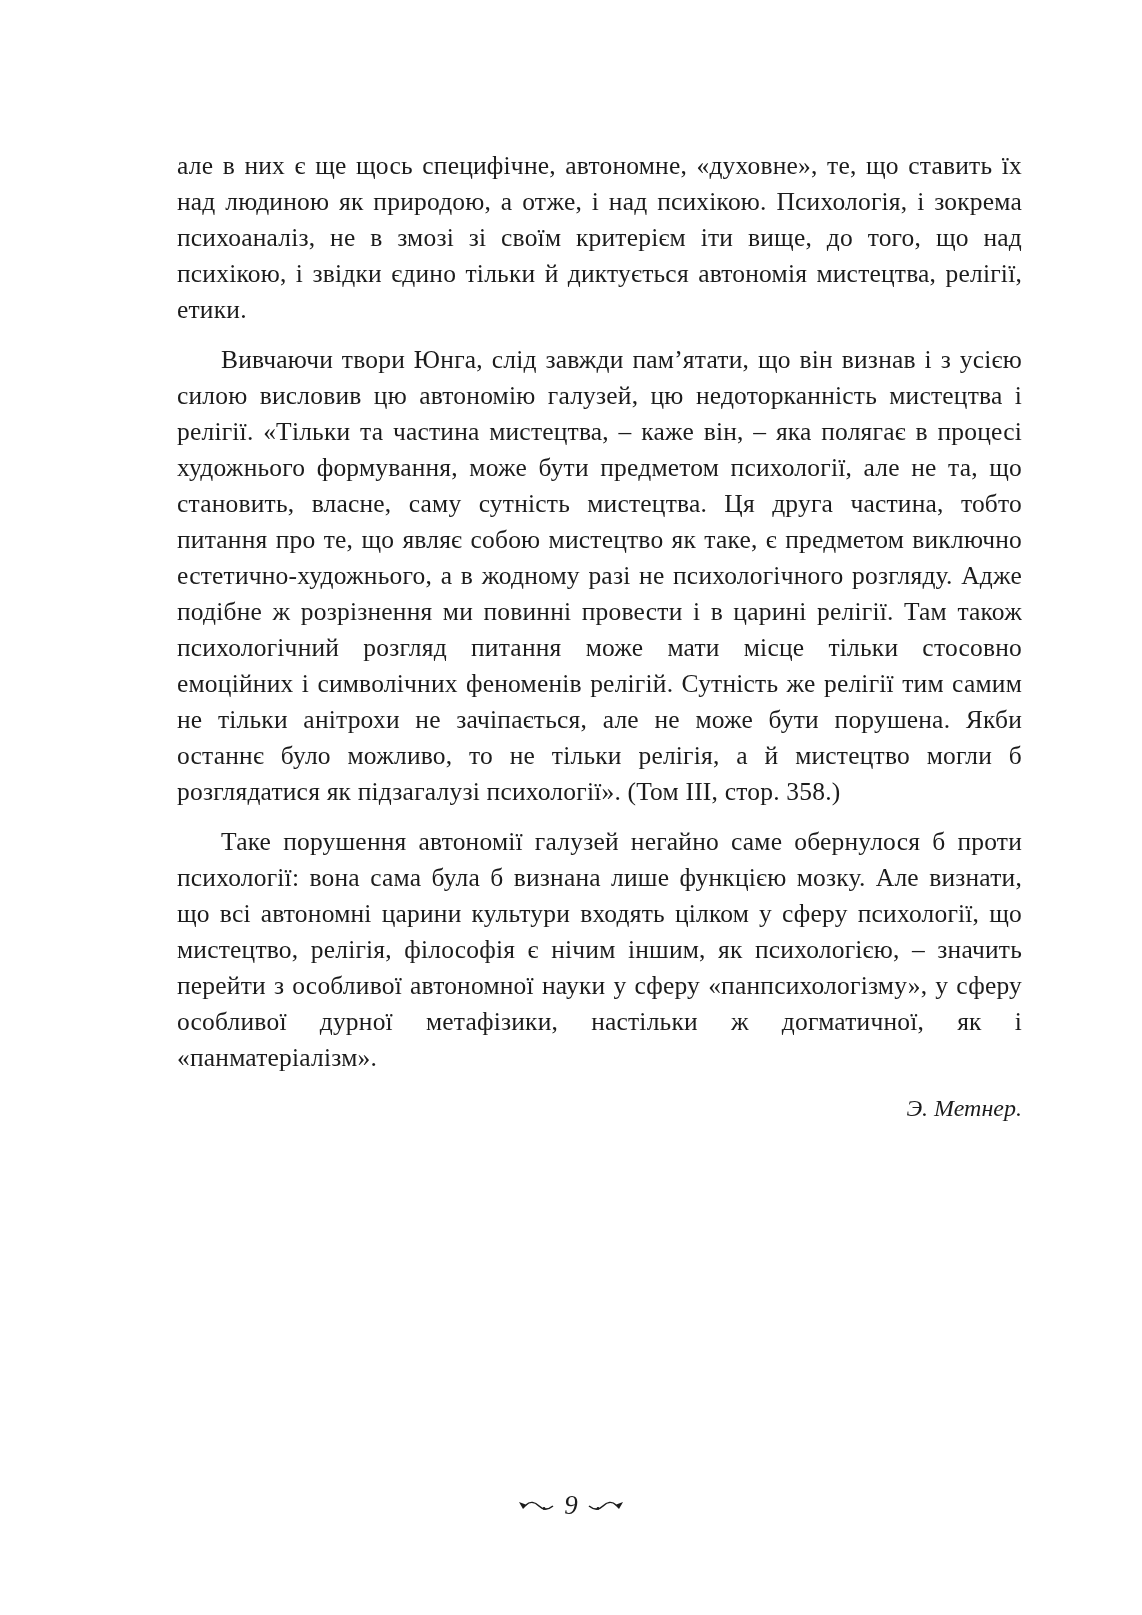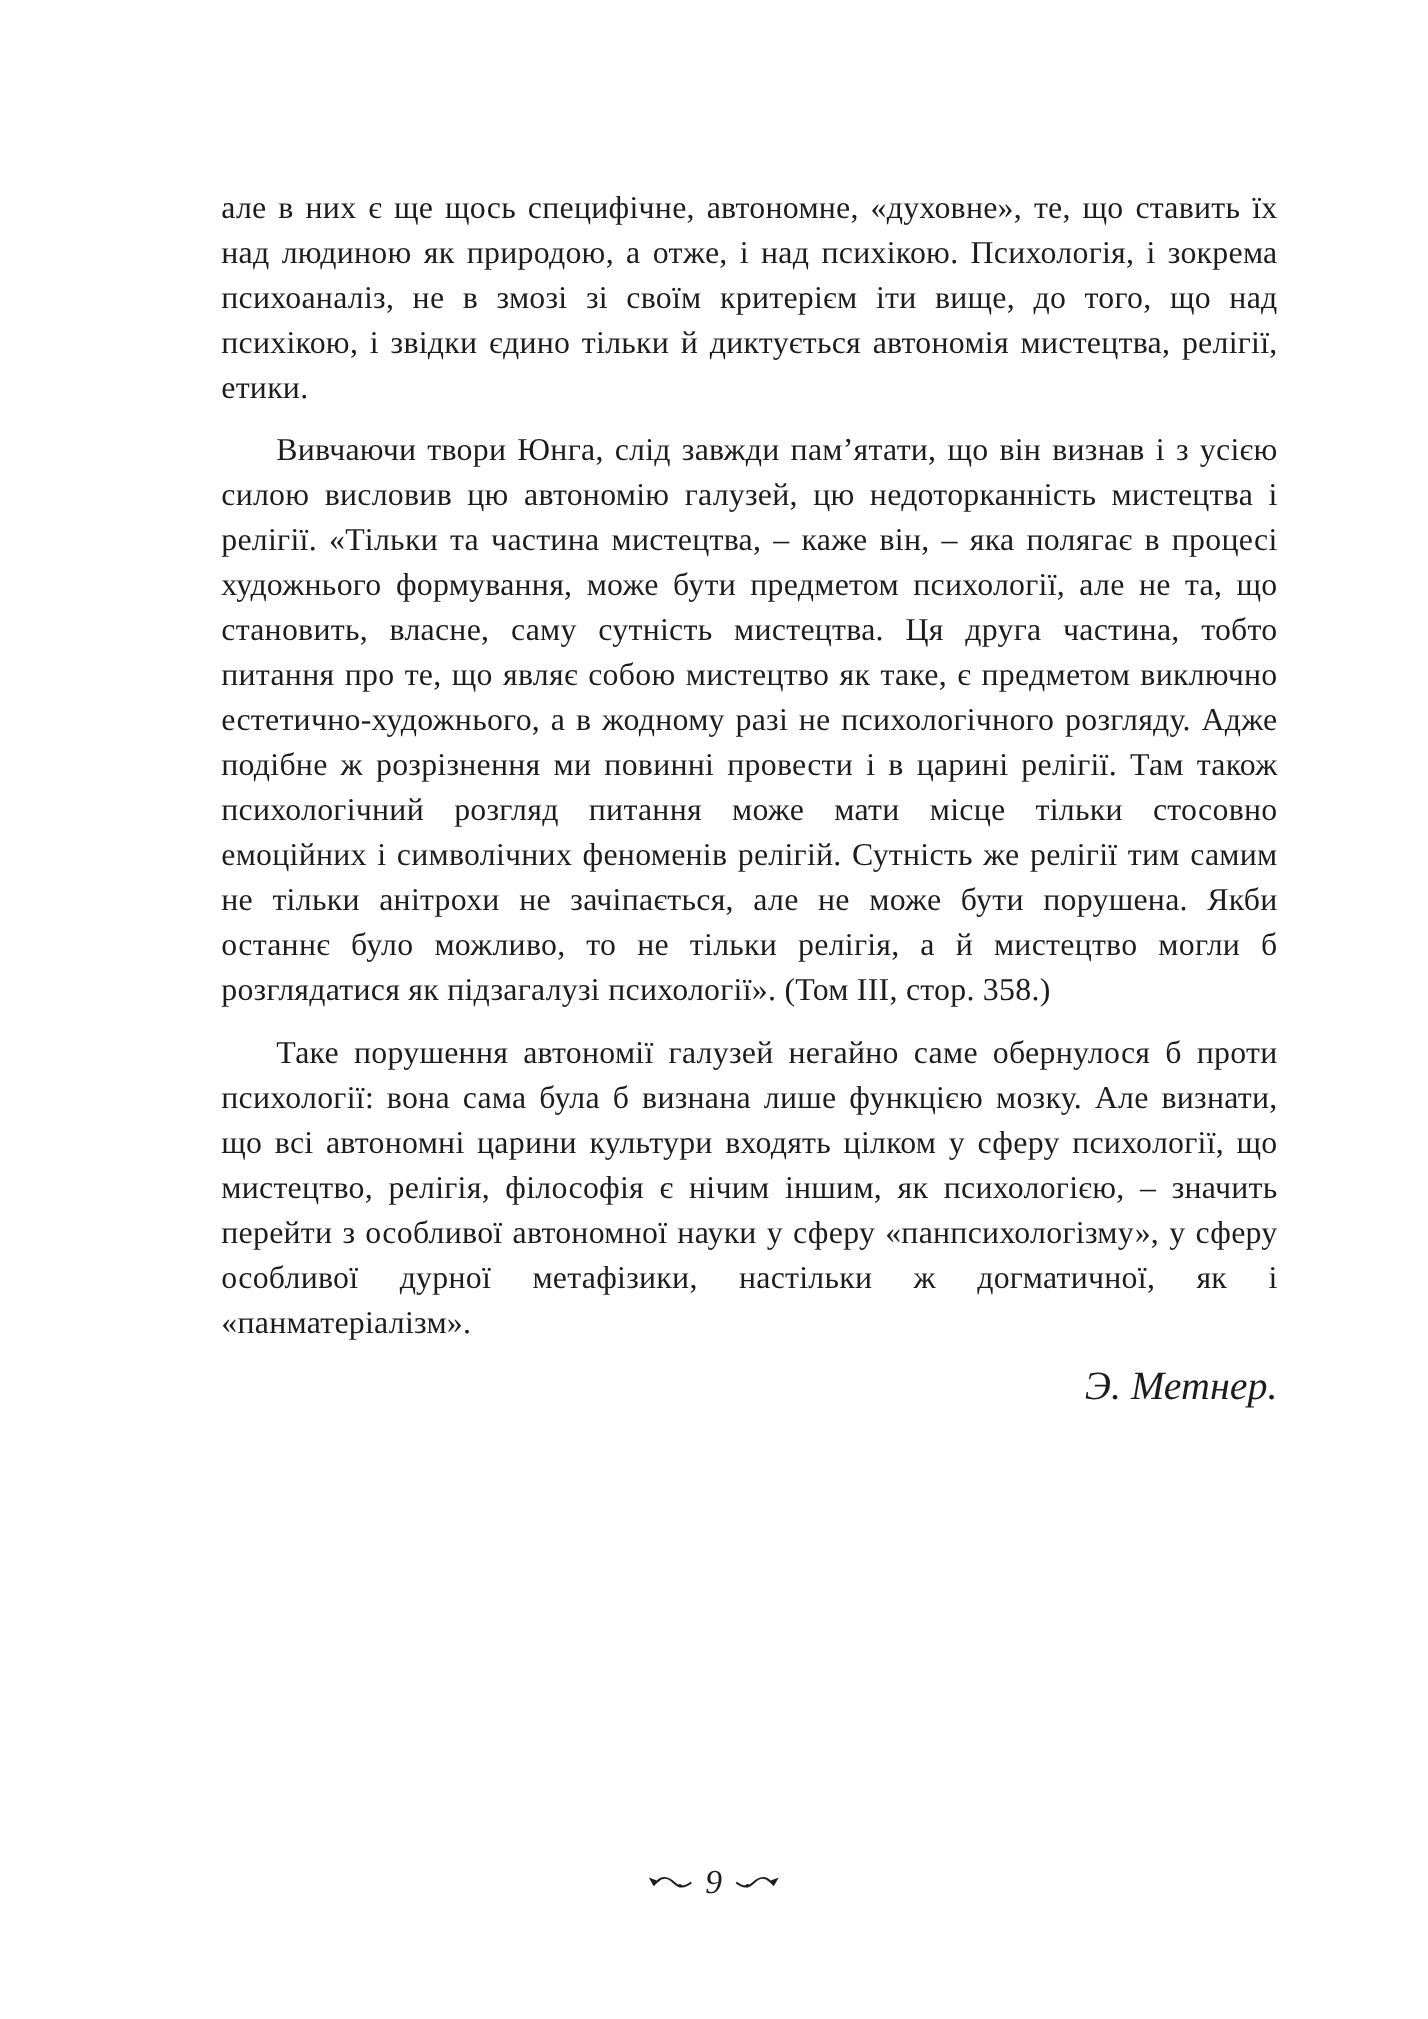--- a/index.html
+++ b/index.html
@@ -30,21 +30,21 @@
     text-align: justify;
     text-justify: inter-word;
     letter-spacing: 0.2px;
   }
   .text-block p.indent {
     text-indent: 44px;
     margin-top: 14px;
   }
   .signature {
     margin-top: 14px;
-    font-size: 32px;
+    font-size: 24px;
     line-height: 36px;
     font-style: italic;
     text-align: right;
   }
   .footer {
     position: absolute;
     top: 1490px;
     left: 0;
     width: 100%;
     text-align: center;

